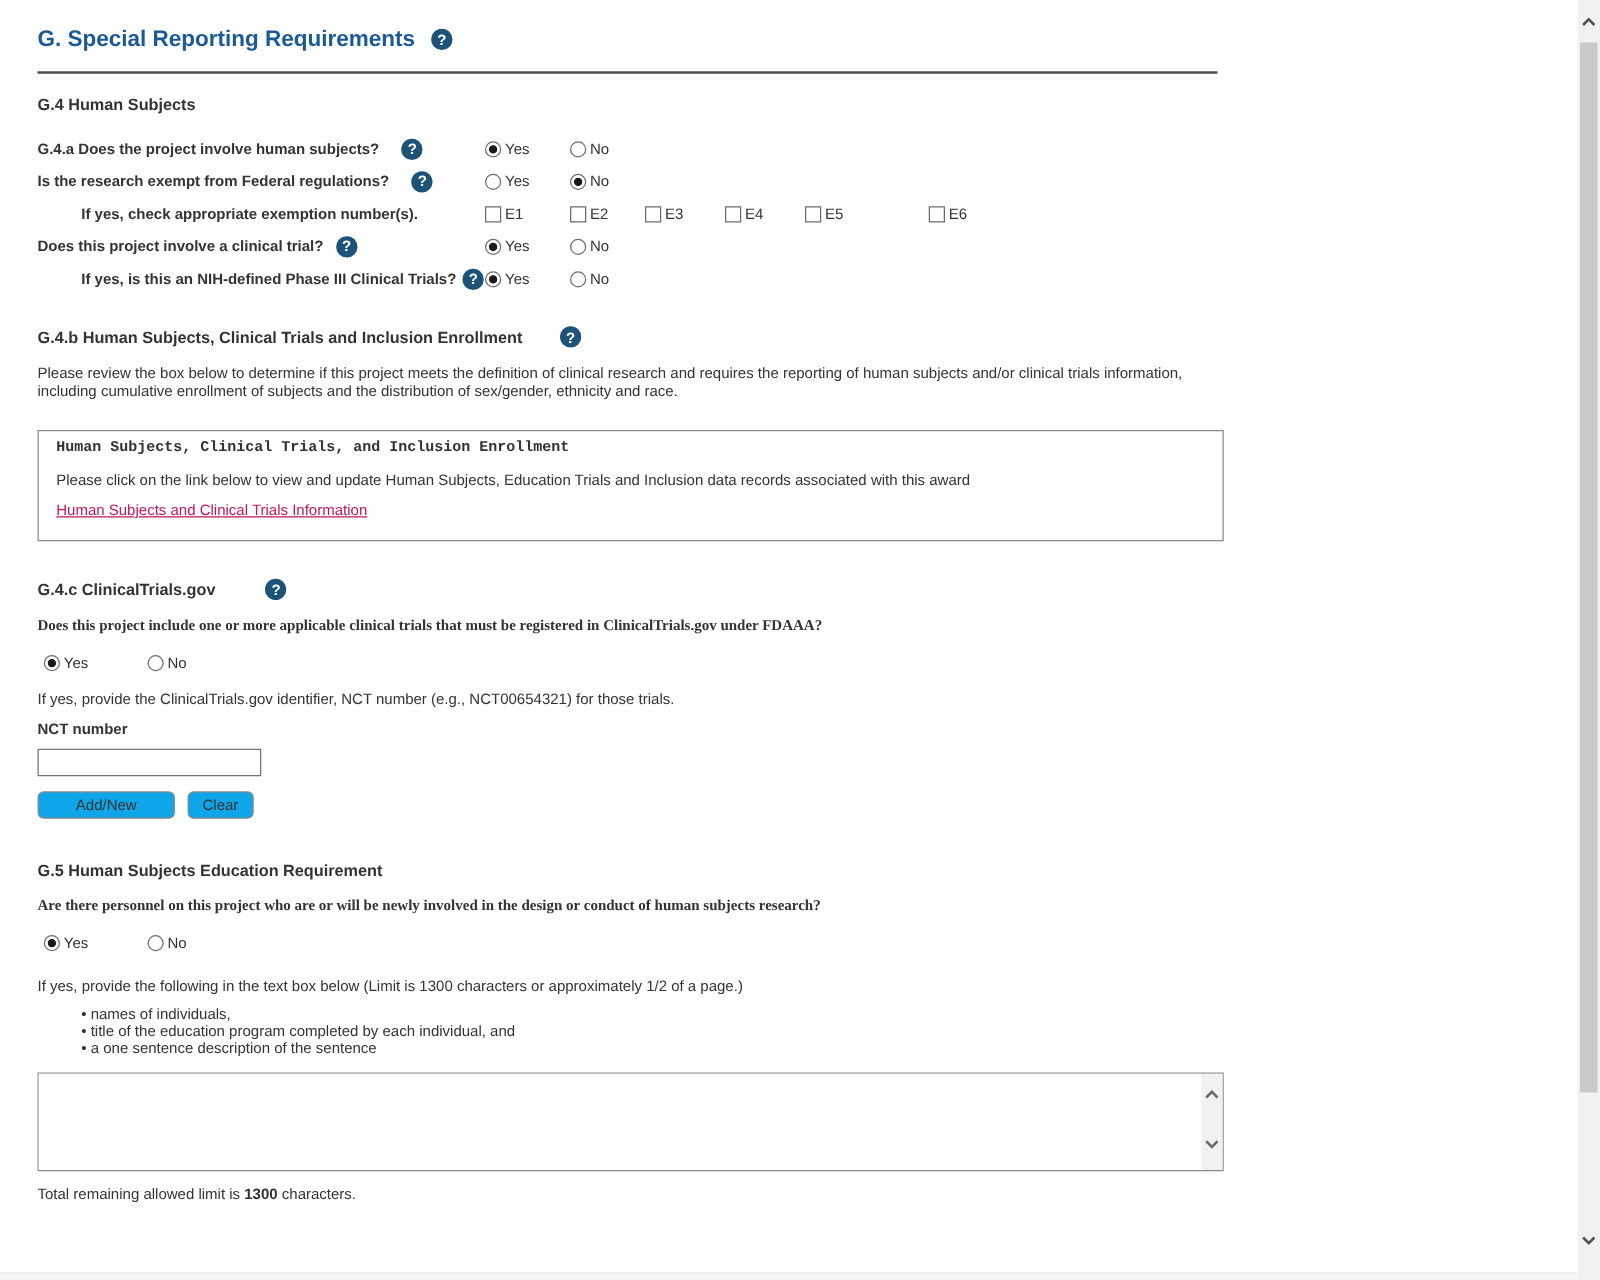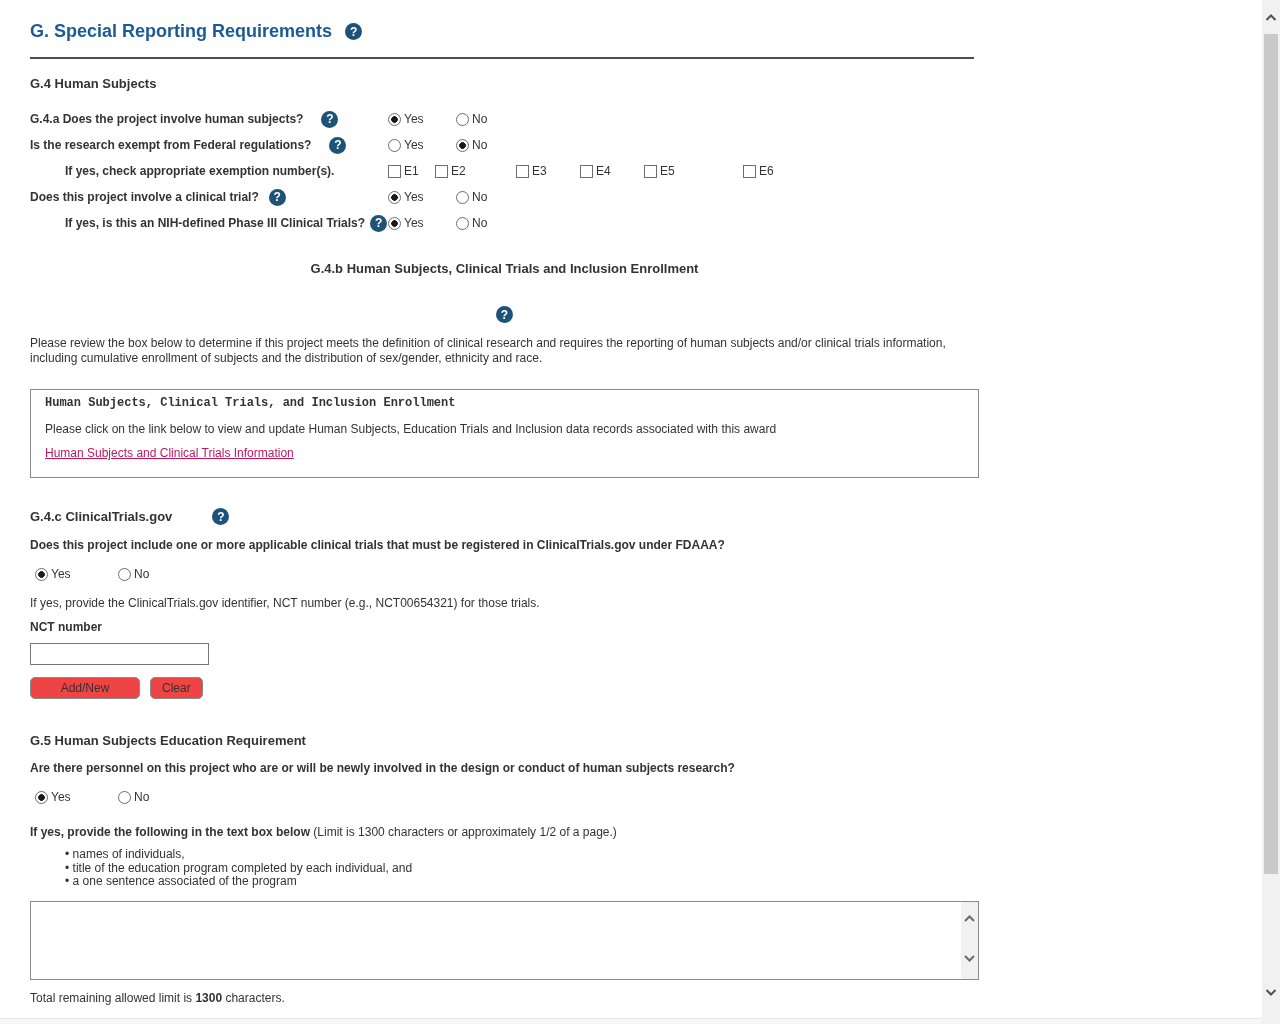--- a/index.html
+++ b/index.html
@@ -35,70 +35,70 @@
   .qrow.indent { padding-left: 35px; }
   .gap-lg { margin-left: 18px; }
   .gap-md { margin-left: 10px; }
   .gap-sm { margin-left: 5px; }
   .opt { position: absolute; display: flex; align-items: center; }
   .opt-yes { left: 358px; }
   .opt-no  { left: 426px; }
   .opt-yes2 { left: 5px; }
   .opt-no2  { left: 88px; }
   .cb { position: absolute; display: flex; align-items: center; }
-  .cb0 { left: 358px; } .cb1 { left: 405px; } .cb2 { left: 486px; }
+  .cb0 { left: 358px; } .cb1 { left: 426px; } .cb2 { left: 486px; }
   .cb3 { left: 550px; } .cb4 { left: 614px; } .cb5 { left: 677px; padding-left: 36px; }
 
   input[type="radio"] {
     appearance: none; -webkit-appearance: none;
     width: 13px; height: 13px; border: 1px solid #6d6d6d; border-radius: 50%;
     background: #fff; margin: 0 3px 0 0; flex: none; cursor: pointer;
   }
   input[type="radio"][checked] {
     background: radial-gradient(circle, #1a1a1a 0 3px, #ffffff 3.6px);
   }
   input[type="checkbox"] {
     appearance: none; -webkit-appearance: none;
     width: 13px; height: 13px; border: 1px solid #6d6d6d;
     background: #fff; margin: 0 3px 0 0; flex: none; cursor: pointer;
   }
 
   
-  .g4b-heading { margin-top: 25px; display: flex; align-items: center; gap: 30px; flex-direction: column; }
+  .g4b-heading { margin-top: 25px; display: flex; align-items: center; gap: 30px; }
   .intro { margin-top: 13px; width: 925px; line-height: 15px; }
 
   .enroll-box { margin-top: 23px; width: 949px; border: 1px solid #8a8a8a;
     padding: 6px 14px 17px 14px; }
   .enroll-box .box-title { text-align: left; font-weight: bold; font-family: Liberation Mono, monospace; }
   .enroll-box .box-text { margin-top: 12px; }
   .enroll-box .box-link { margin-top: 10px; display: inline-block;
     color: #be185d; text-decoration: underline; cursor: pointer; }
 
   
   .g4c-heading { margin-top: 30px; display: flex; align-items: center; gap: 40px; }
-  .q-bold { margin-top: 13px; font-weight: bold; }
+  .q-bold { margin-top: 13px; font-weight: bold; font-family: Liberation Serif, serif; }
   .radio-row { position: relative; height: 20px; margin-top: 15px; }
   .plain { margin-top: 9px; }
   .nct-label { margin-top: 10px; font-weight: bold; }
   .nct-input { margin-top: 9px; display: block; width: 179px; height: 22px;
     border: 1px solid #767676; font-family: "Liberation Sans", sans-serif;
     font-size: 12px; padding: 0 4px; }
   .btn-row { margin-top: 12px; display: flex; gap: 10px; }
   .btn {
     height: 22px; border: 1px solid #8a8a8a; border-radius: 5px;
-    background: #ef4444; font-family: "Liberation Sans", sans-serif;
+    background: #0ea5e9; font-family: "Liberation Sans", sans-serif;
     font-size: 12px; color: #333; cursor: pointer;
   }
   .btn-add { width: 110px; }
   .btn-clear { padding: 0 11px; }
 
   
   .g5-heading { margin-top: 34px; }
   .ifyes-line { margin-top: 15px; }
-  .ifyes-line .b { font-weight: bold; }
+  .ifyes-line .b { font-weight: normal; }
   .bullets { margin-top: 9px; padding-left: 35px; list-style: none; }
   .bullets li { line-height: 13.5px; }
   .bullets li::before { content: "\2022  "; }
 
   .ta-wrap { margin-top: 12px; position: relative; width: 949px; height: 79px;
     border: 1px solid #8a8a8a; background: #fff; }
   .ta-wrap textarea {
     position: absolute; left: 0; top: 0; width: calc(100% - 17px); height: 100%;
     border: none; resize: none; outline: none;
     font-family: "Liberation Sans", sans-serif; font-size: 12px; padding: 4px;
@@ -277,21 +277,21 @@
     </span>
   </div>
 
   <div class="ifyes-line">
     <span class="b">If yes, provide the following in the text box below</span><span> (Limit is 1300 characters or approximately 1/2 of a page.)</span>
   </div>
 
   <ul class="bullets">
     <li>names of individuals,</li>
     <li>title of the education program completed by each individual, and</li>
-    <li>a one sentence associated of the program</li>
+    <li>a one sentence description of the sentence</li>
   </ul>
 
   <div class="ta-wrap">
     <textarea style=""></textarea>
     <div class="ta-scroll">
       <svg class="sb-up" width="13" height="9" viewBox="0 0 13 9">
           <path d="M2 7 L6.5 2.5 L11 7" stroke="#6b6b6b" stroke-width="2" fill="none"></path>
         </svg>
       <svg class="sb-down" width="13" height="9" viewBox="0 0 13 9">
           <path d="M2 2 L6.5 6.5 L11 2" stroke="#6b6b6b" stroke-width="2" fill="none"></path>

